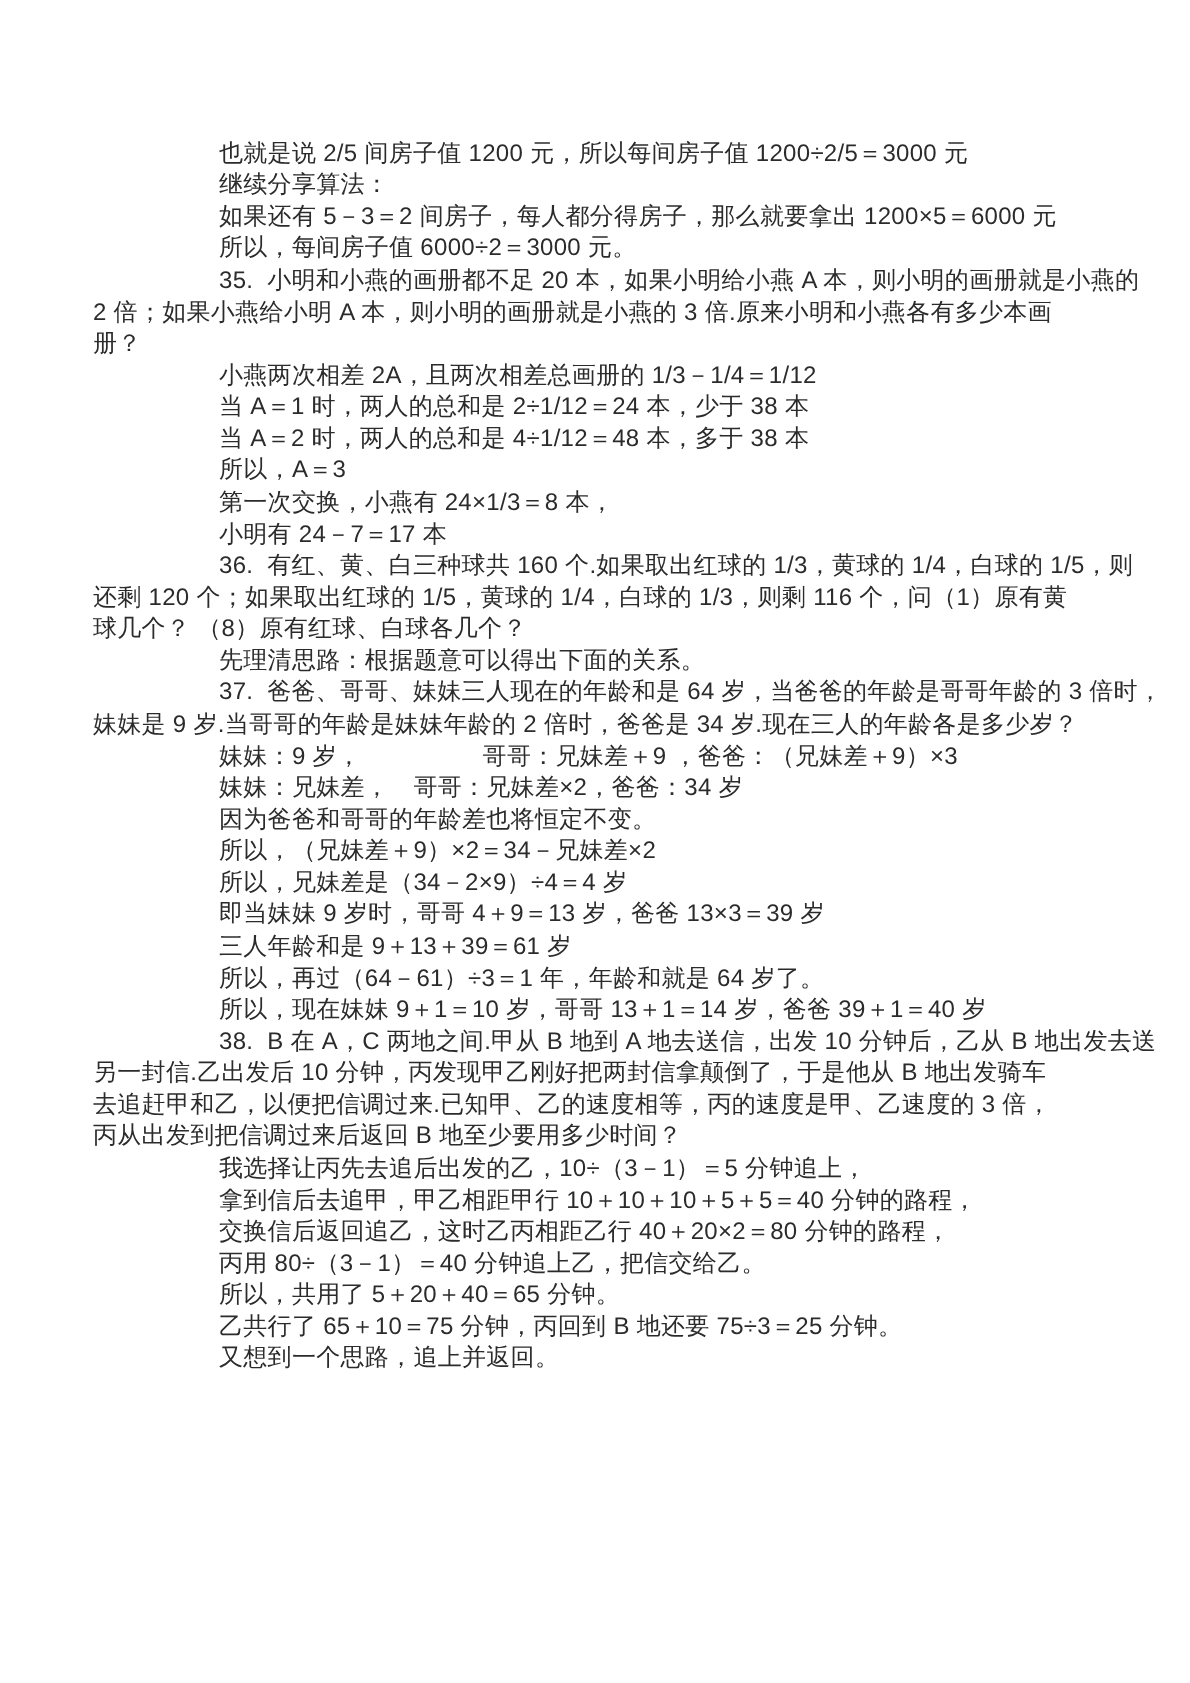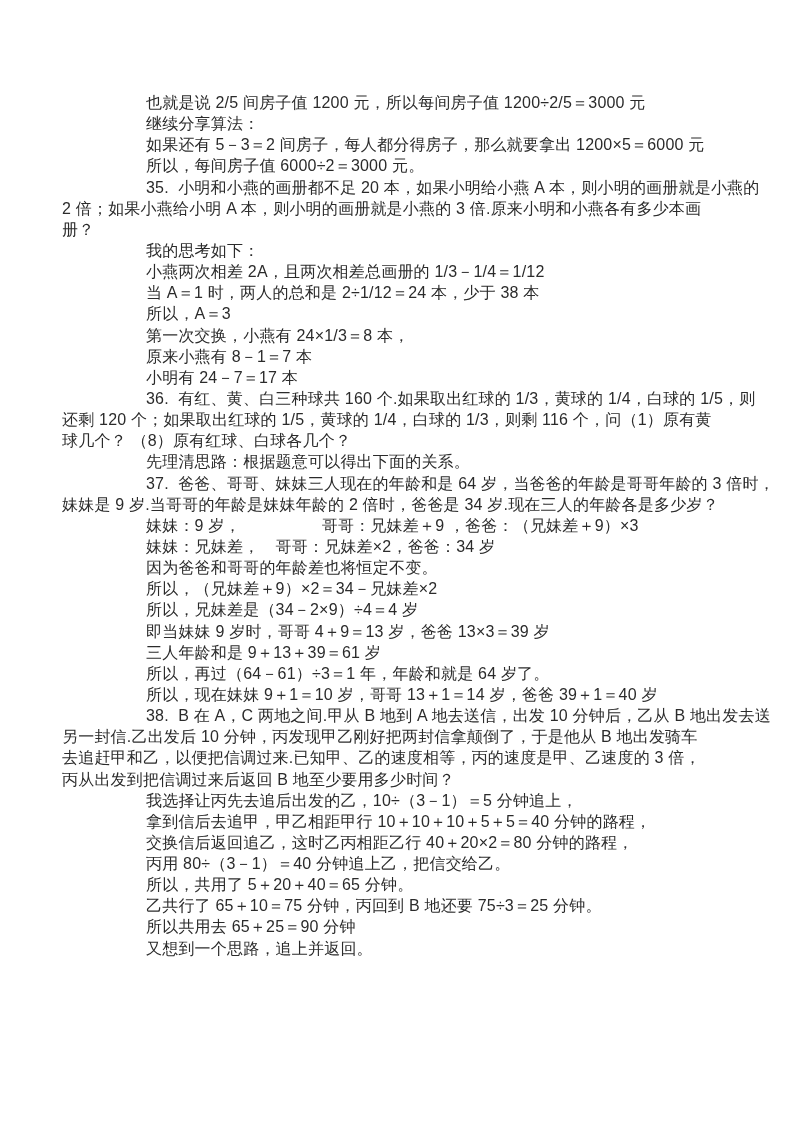--- a/index.html
+++ b/index.html
@@ -39,26 +39,25 @@
 
 <div class="page">
   <div class="text-block" id="text-block" style="color: rgb(43, 43, 43);">
       <div class="line indent">也就是说 2/5 间房子值 1200 元，所以每间房子值 1200÷2/5＝3000 元</div>
       <div class="line indent">继续分享算法：</div>
       <div class="line indent">如果还有 5－3＝2 间房子，每人都分得房子，那么就要拿出 1200×5＝6000 元</div>
       <div class="line indent">所以，每间房子值 6000÷2＝3000 元。</div>
       <div class="line indent">35.  小明和小燕的画册都不足 20 本，如果小明给小燕 A 本，则小明的画册就是小燕的</div>
       <div class="line">2 倍；如果小燕给小明 A 本，则小明的画册就是小燕的 3 倍.原来小明和小燕各有多少本画</div>
       <div class="line">册？</div>
-      <div class="line indent">我的思考如下：</div>
       <div class="line indent">小燕两次相差 2A，且两次相差总画册的 1/3－1/4＝1/12</div>
       <div class="line indent">当 A＝1 时，两人的总和是 2÷1/12＝24 本，少于 38 本</div>
+      <div class="line indent">当 A＝2 时，两人的总和是 4÷1/12＝48 本，多于 38 本</div>
       <div class="line indent">所以，A＝3</div>
       <div class="line indent">第一次交换，小燕有 24×1/3＝8 本，</div>
-      <div class="line indent">原来小燕有 8－1＝7 本</div>
       <div class="line indent">小明有 24－7＝17 本</div>
       <div class="line indent">36.  有红、黄、白三种球共 160 个.如果取出红球的 1/3，黄球的 1/4，白球的 1/5，则</div>
       <div class="line">还剩 120 个；如果取出红球的 1/5，黄球的 1/4，白球的 1/3，则剩 116 个，问（1）原有黄</div>
       <div class="line">球几个？ （8）原有红球、白球各几个？</div>
       <div class="line indent">先理清思路：根据题意可以得出下面的关系。</div>
       <div class="line indent">37.  爸爸、哥哥、妹妹三人现在的年龄和是 64 岁，当爸爸的年龄是哥哥年龄的 3 倍时，</div>
       <div class="line">妹妹是 9 岁.当哥哥的年龄是妹妹年龄的 2 倍时，爸爸是 34 岁.现在三人的年龄各是多少岁？</div>
       <div class="line indent">妹妹：9 岁，　　　　　哥哥：兄妹差＋9 ，爸爸：（兄妹差＋9）×3</div>
       <div class="line indent">妹妹：兄妹差，　哥哥：兄妹差×2，爸爸：34 岁</div>
       <div class="line indent">因为爸爸和哥哥的年龄差也将恒定不变。</div>
@@ -71,16 +70,15 @@
       <div class="line indent">38.  B 在 A，C 两地之间.甲从 B 地到 A 地去送信，出发 10 分钟后，乙从 B 地出发去送</div>
       <div class="line">另一封信.乙出发后 10 分钟，丙发现甲乙刚好把两封信拿颠倒了，于是他从 B 地出发骑车</div>
       <div class="line">去追赶甲和乙，以便把信调过来.已知甲、乙的速度相等，丙的速度是甲、乙速度的 3 倍，</div>
       <div class="line">丙从出发到把信调过来后返回 B 地至少要用多少时间？</div>
       <div class="line indent">我选择让丙先去追后出发的乙，10÷（3－1）＝5 分钟追上，</div>
       <div class="line indent">拿到信后去追甲，甲乙相距甲行 10＋10＋10＋5＋5＝40 分钟的路程，</div>
       <div class="line indent">交换信后返回追乙，这时乙丙相距乙行 40＋20×2＝80 分钟的路程，</div>
       <div class="line indent">丙用 80÷（3－1）＝40 分钟追上乙，把信交给乙。</div>
       <div class="line indent">所以，共用了 5＋20＋40＝65 分钟。</div>
       <div class="line indent">乙共行了 65＋10＝75 分钟，丙回到 B 地还要 75÷3＝25 分钟。</div>
-      <div class="line indent">所以共用去 65＋25＝90 分钟</div>
       <div class="line indent">又想到一个思路，追上并返回。</div>
     </div>
 </div>
 
 </body></html>

